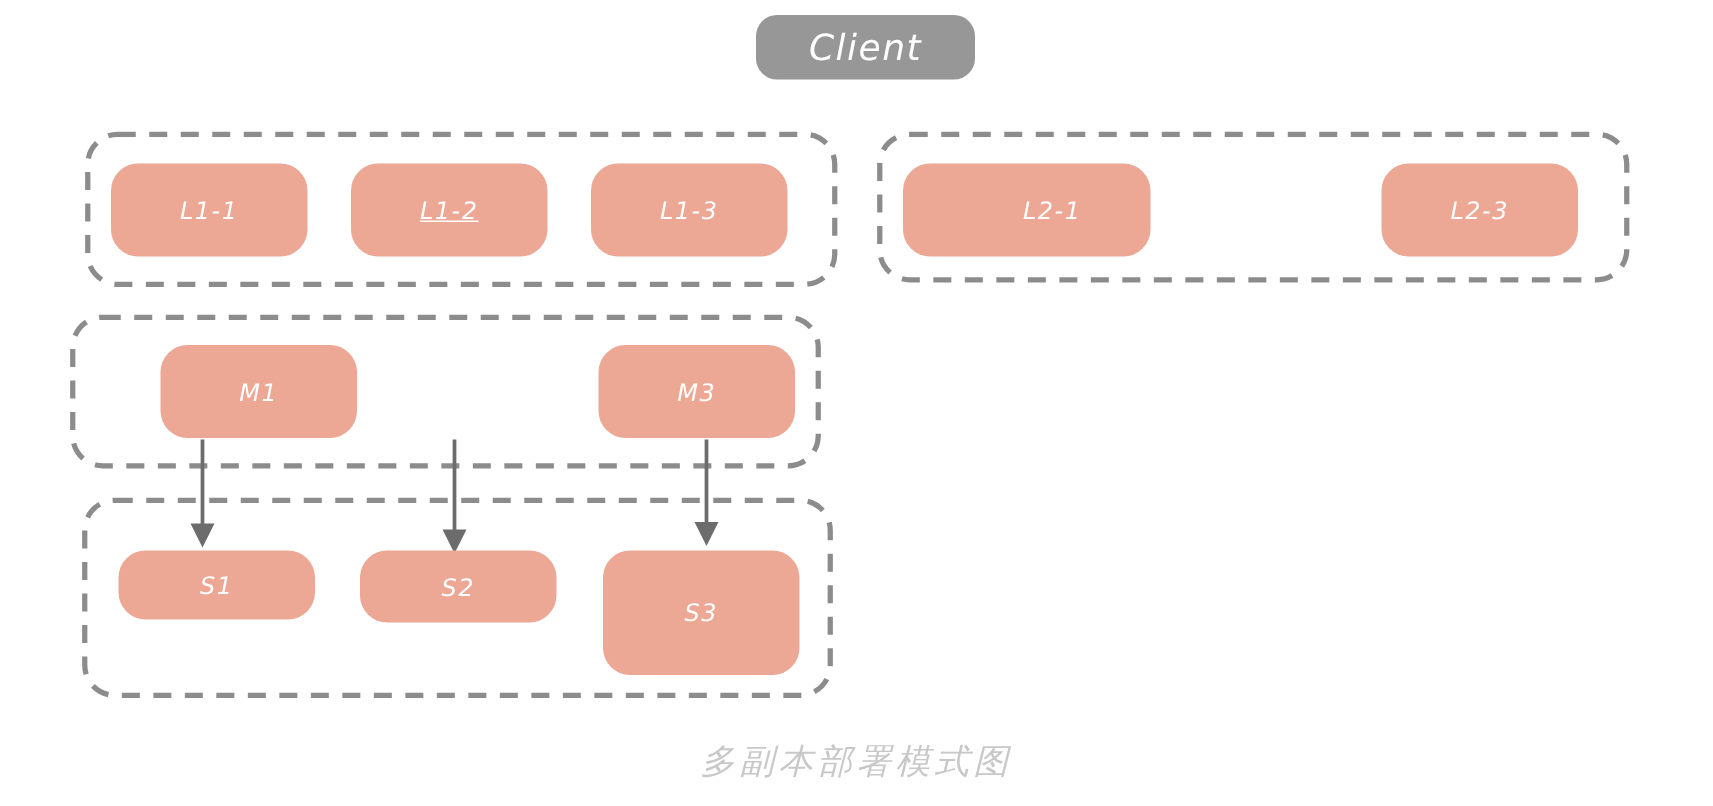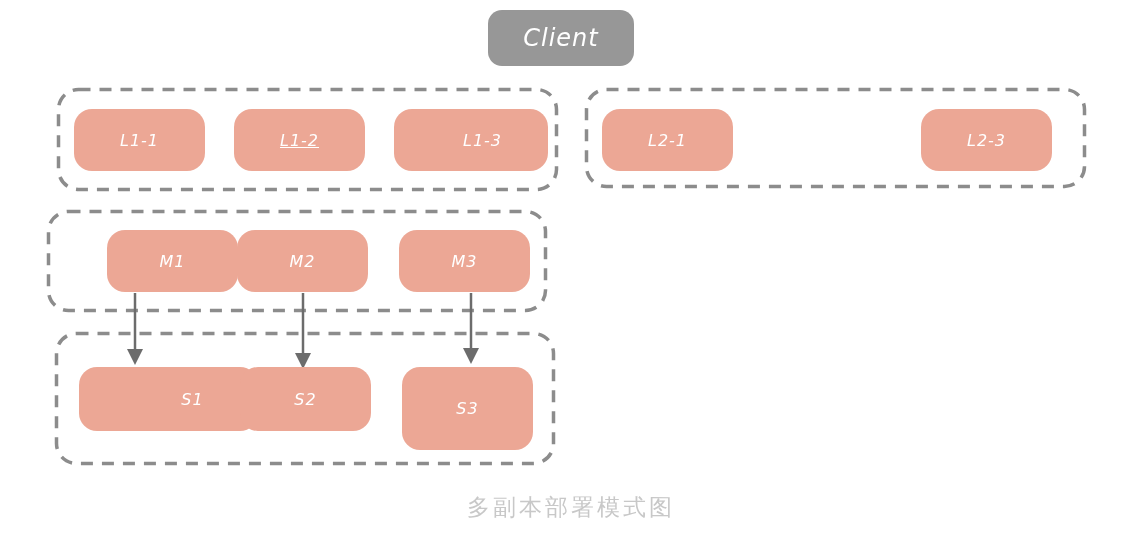--- a/index.html
+++ b/index.html
@@ -54,20 +54,21 @@
   }
   .caption {
     position: absolute;
     left: 0;
     top: 492px;
     width: 100%;
     text-align: center;
     font-size: 23px;
     letter-spacing: 3px;
     color: var(--caption-text, #c8c8c8);
+    font-style: italic;
   }
 </style>
 </head>
 <body>
 
 <div class="canvas">
 
   <svg class="layer" width="1142" height="537" viewBox="0 0 1142 537">
     <rect class="gbox" x="58.5" y="89.5" width="498" height="100" rx="20"></rect>
     <rect class="gbox" x="586.5" y="89.5" width="498" height="97" rx="20"></rect>
@@ -81,32 +82,31 @@
     <g class="arrow">
       <line x1="303" y1="293" x2="303" y2="355"></line>
       <path d="M303 369 L295 353 L311 353 Z"></path>
     </g>
     <g class="arrow">
       <line x1="471" y1="293" x2="471" y2="350"></line>
       <path d="M471 364 L463 348 L479 348 Z"></path>
     </g>
   </svg>
 
-  <div class="node client" style="left:488px; top:10px; width:146px; height:56px;">Client</div>
+  <div class="node client" style="left:504px; top:10px; width:146px; height:43px;">Client</div>
 
   <div class="node" style="left:74px;  top:109px;">L1-1</div>
   <div class="node" style="left:234px; top:109px;text-decoration:underline;">L1-2</div>
-  <div class="node" style="left:394px; top:109px;padding-left:23px;">L1-3</div>
+  <div class="node" style="left:394px; top:109px;">L1-3</div>
 
-  <div class="node" style="left:602px; top:109px;">L2-1</div>
+  <div class="node" style="left:602px; top:109px;padding-left:34px;">L2-1</div>
   <div class="node" style="left:921px; top:109px;">L2-3</div>
 
   <div class="node" style="left:75px;  top:230px;margin-left:32px;">M1</div>
-  <div class="node" style="left:237px; top:230px;">M2</div>
   <div class="node" style="left:399px; top:230px;">M3</div>
 
-  <div class="node" style="left:79px;  top:367px; height:64px;padding-left:48px;">S1</div>
-  <div class="node" style="left:240px; top:367px; height:64px;">S2</div>
+  <div class="node" style="left:79px;  top:367px; height:46px;">S1</div>
+  <div class="node" style="left:240px; top:367px; height:48px;">S2</div>
   <div class="node" style="left:402px; top:367px; height:83px;">S3</div>
 
   <div class="caption">多副本部署模式图</div>
 
 </div>
 
 </body></html>

